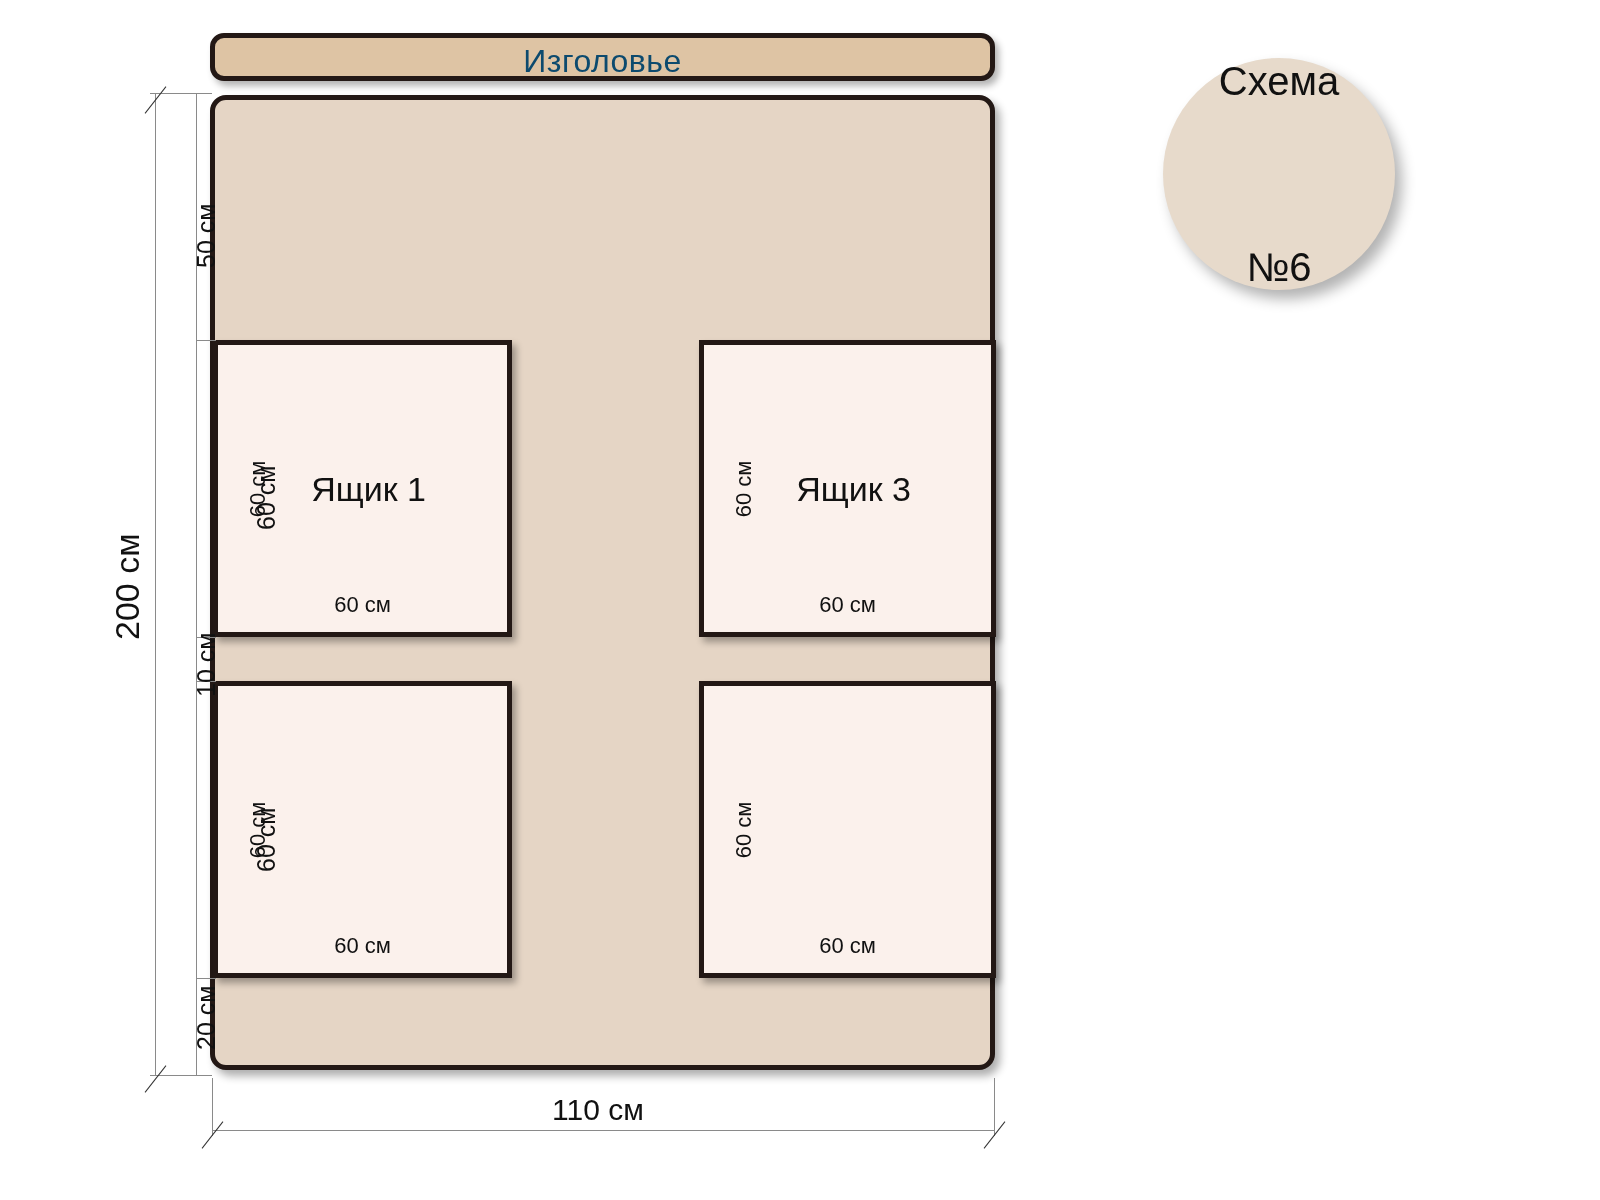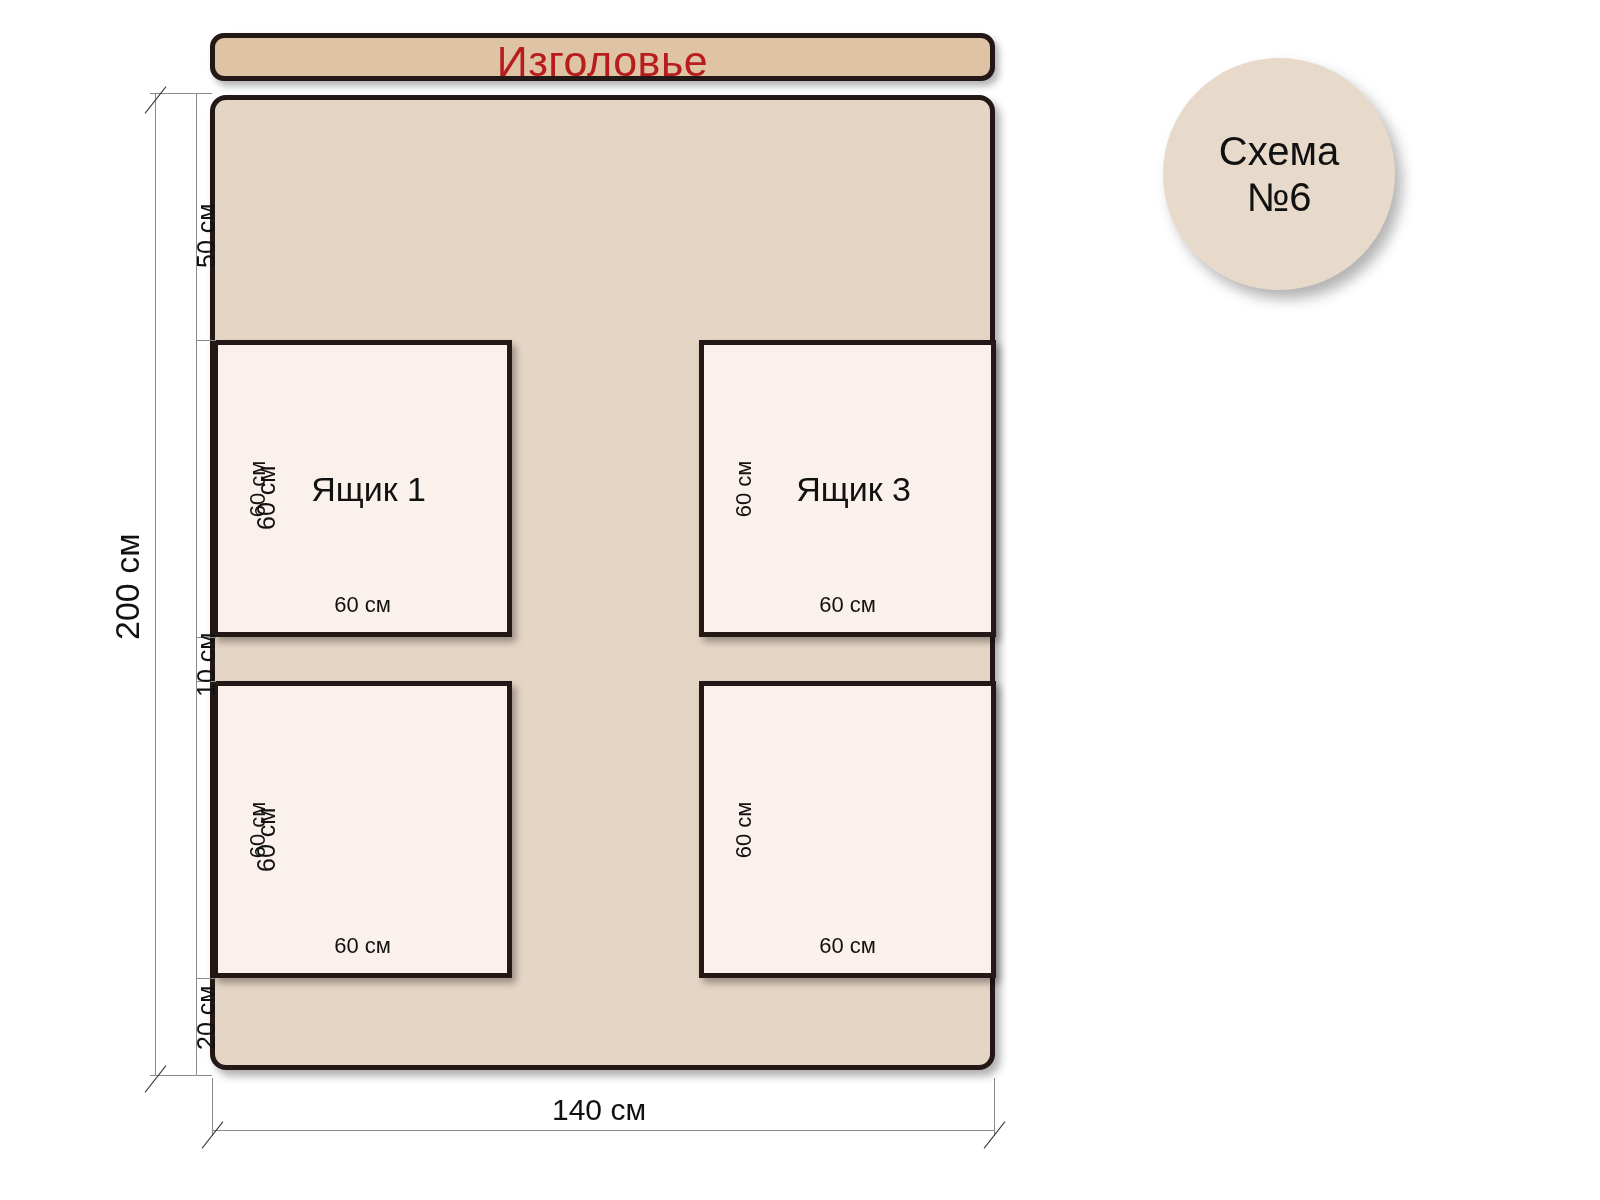--- a/index.html
+++ b/index.html
@@ -34,23 +34,23 @@
     background: #DEC4A4;
     border: 5px solid #231815;
     border-radius: 14px;
     box-sizing: border-box;
     box-shadow: 4px 5px 7px rgba(0,0,0,0.30);
     display: flex;
     align-items: center;
     justify-content: center;
   }
   .headboard-label {
-    font-size: 43px;
+    font-size: 32px;
     letter-spacing: 0.5px;
-    color: #b91c1c;
+    color: #0c4a6e;
     white-space: nowrap;
     margin-top: 8px;
   }
 
   
   .bed-frame {
     position: absolute;
     left: 210px;
     top: 95px;
     width: 785px;
@@ -145,21 +145,21 @@
     left: 1163px;
     top: 58px;
     width: 232px;
     height: 232px;
     border-radius: 50%;
     background: #E7DACB;
     box-shadow: 7px 9px 14px rgba(0,0,0,0.30);
     display: flex;
     flex-direction: column;
     align-items: center;
-    justify-content: center;
+    justify-content: space-between;
     line-height: 1.15;
   }
   .badge-line {
     font-size: 40px;
     color: #111111;
     text-align: center;
     white-space: nowrap;
   }
 </style>
 </head>
@@ -213,20 +213,20 @@
   <div class="dim-line dim-v" style="left:155px; top:93px; height:982px;"></div>
   <div class="tick" style="left:155px; top:83px;"></div>
   <div class="tick" style="left:155px; top:1062px;"></div>
   <div class="dim-text-v" style="left:108px; top:640px; font-size:34px;">200 см</div>
 
   <div class="dim-line dim-h" style="left:212px; top:1130px; width:783px;"></div>
   <div class="dim-line dim-v" style="left:212px; top:1078px; height:58px;"></div>
   <div class="dim-line dim-v" style="left:994px; top:1078px; height:58px;"></div>
   <div class="tick" style="left:212px; top:1118px;"></div>
   <div class="tick" style="left:994px; top:1118px;"></div>
-  <div class="dim-text-h" style="left:552px; top:1093px; font-size:30px;">140 см</div>
+  <div class="dim-text-h" style="left:552px; top:1093px; font-size:30px;">110 см</div>
 
   <div class="badge">
     <span class="badge-line">Схема</span>
     <span class="badge-line">№6</span>
   </div>
 
 </div>
 
 </body></html>

